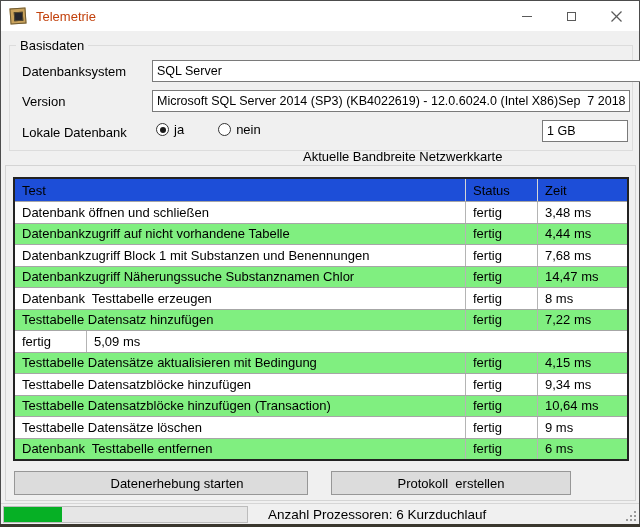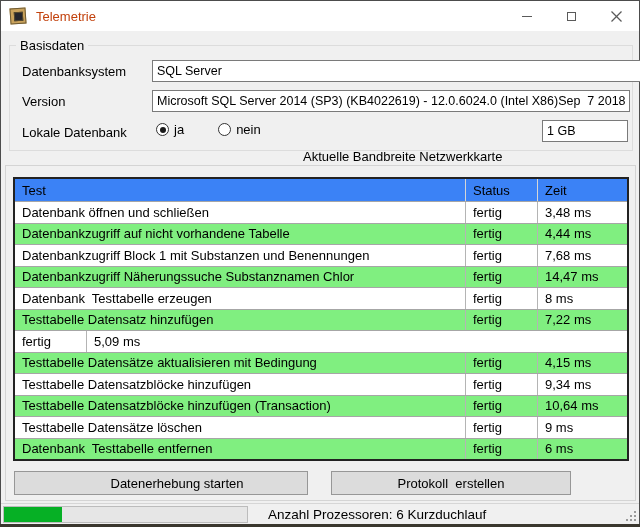--- a/index.html
+++ b/index.html
@@ -64,21 +64,21 @@
   
   .panel {
     position: absolute; left: 4px; top: 164px; width: 631px; height: 336px;
     border: 1px solid #d4d4d4; background: #f0f0f0;
   }
   .tbl {
     position: absolute; left: 12px; top: 176px; width: 616px;
     border: 2px solid #222; background: #fff;
   }
   .tbl-row { display: flex; height: 21.5px; border-top: 1px solid #a6a6a6; }
-  .tbl-header { height: 22px; border-top: none; background: #3b82f6; }
+  .tbl-header { height: 22px; border-top: none; background: #1d4ed8; }
   .cell { display: flex; align-items: center; padding-left: 7px; overflow: hidden; white-space: pre; }
   .c-test   { width: 451px; border-right: 1px solid #b4b4b4; }
   .c-status { width: 72px;  border-right: 1px solid #b4b4b4; }
   .c-zeit   { flex: 1; }
   .tbl-header .cell { border-right-color: #d6d6d6; }
   
   .btn {
     position: absolute; top: 470px; height: 24px;
     background: #dcdcdc; border: 1px solid #979797;
     display: flex; align-items: center; justify-content: center;

